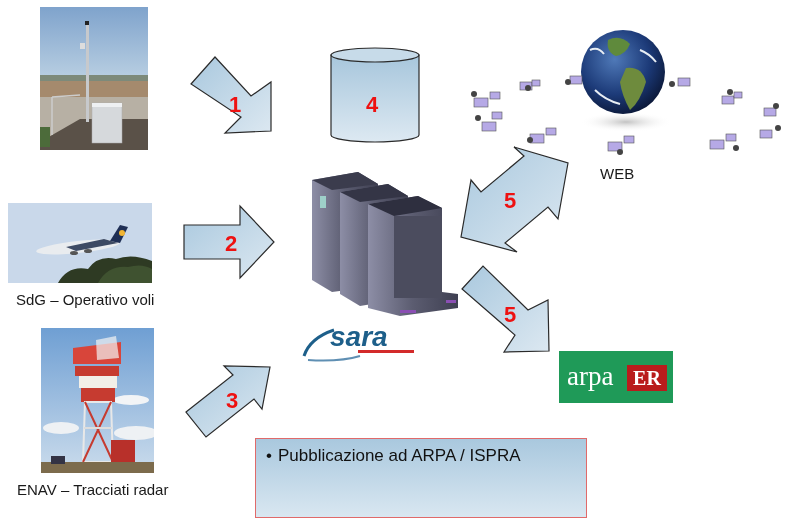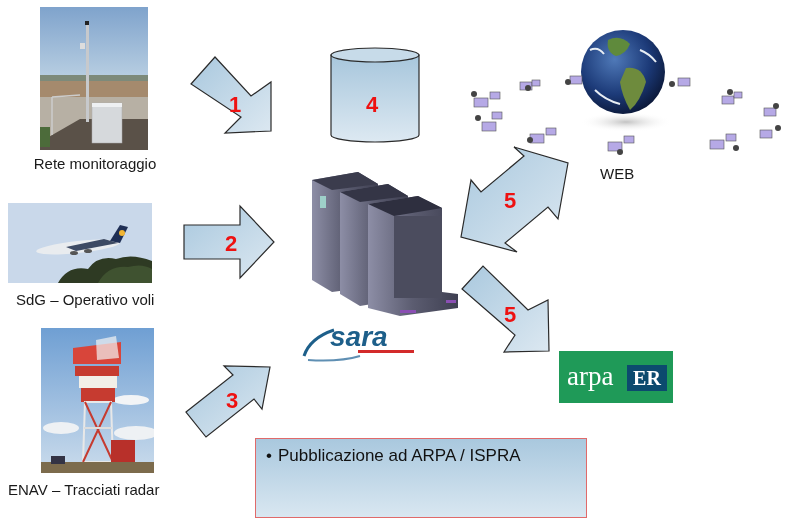--- a/index.html
+++ b/index.html
@@ -9,21 +9,21 @@
   .caption { position:absolute; color:#1a1a1a; font-size:15px; text-align:center; line-height:18px; white-space:nowrap; }
   .num { font-family:"Liberation Sans", sans-serif; font-weight:bold; fill:#ee1111; font-size:22px; }
   .stroke { stroke:#2a2a2a; stroke-width:1.2; }
   .info-box { position:absolute; left:247px; top:438px; width:332px; height:80px; border:1.5px solid #e06a6a;
               background:linear-gradient(180deg,#a9c8de 0%,#d9e7f1 100%); box-sizing:border-box; padding:6px 0 0 10px;margin-left:8px; }
   .info-item { font-size:17px; color:#111; line-height:22px; white-space:nowrap; }
   .info-item::before { content:"\2022"; margin-right:6px; }
   .web-label { position:absolute; left:600px; top:165px; font-size:15px; color:#1a1a1a; }
   .arpa { position:absolute; left:559px; top:351px; width:114px; height:52px; background:#1f9a58; }
   .arpa-text { position:absolute; left:8px; top:10px; font-family:"Liberation Serif", serif; color:#fff; font-size:27px; line-height:30px;text-align:right; }
-  .arpa-er { position:absolute; left:68px; top:14px; width:40px; height:26px; background:#0c4a6e; color:#fff;
+  .arpa-er { position:absolute; left:68px; top:14px; width:40px; height:26px; background:#b91c1c; color:#fff;
              font-family:"Liberation Serif", serif; font-size:20px; line-height:26px; text-align:center; font-weight:bold; }
 </style>
 </head>
 <body>
 
 <div class="photo" style="left:40px;top:7px;width:108px;height:143px;">
   <svg width="108" height="143" viewBox="0 0 108 143">
     <defs>
       <linearGradient id="sky1" x1="0" y1="0" x2="0" y2="1">
           <stop offset="0" stop-color="#7fa3cc"></stop>
@@ -39,21 +39,20 @@
     <rect x="45" y="14" width="4" height="4" fill="#222"></rect>
     <rect x="40" y="36" width="5" height="6" fill="#ddd"></rect>
     <rect x="52" y="96" width="30" height="40" fill="#d6d9dc" stroke="#aaa" stroke-width="0.5"></rect>
     <rect x="52" y="96" width="30" height="4" fill="#eef0f2"></rect>
     <line x1="12" y1="90" x2="12" y2="128" stroke="#ccc" stroke-width="1.5"></line>
     <line x1="12" y1="90" x2="40" y2="88" stroke="#ccc" stroke-width="1.5"></line>
     <rect x="0" y="120" width="10" height="20" fill="#4c6b3a"></rect>
   </svg>
 </div>
 <div class="caption" style="left:0px;top:155px;width:190px;">
-  <div>Rete monitoraggio</div>
 </div>
 
 <div class="photo" style="left:8px;top:203px;width:144px;height:80px;">
   <svg width="144" height="80" viewBox="0 0 144 80">
     <rect width="144" height="80" fill="#c9d8ea"></rect>
     <ellipse cx="70" cy="44" rx="42" ry="6" fill="#e9ecef" transform="rotate(-6 70 44)"></ellipse>
     <polygon points="58,44 96,36 110,40 68,48" fill="#3d4a63"></polygon>
     <polygon points="102,38 112,22 120,24 112,40" fill="#1f2f55"></polygon>
     <circle cx="114" cy="30" r="3" fill="#f2b533"></circle>
     <ellipse cx="66" cy="50" rx="4" ry="2" fill="#555"></ellipse>
@@ -85,21 +84,21 @@
     <rect x="40" y="60" width="34" height="14" fill="#c63b30"></rect>
     <polygon points="44,74 70,74 72,134 42,134" fill="none" stroke="#e8e8e8" stroke-width="2"></polygon>
     <line x1="44" y1="74" x2="72" y2="134" stroke="#c63b30" stroke-width="2"></line>
     <line x1="70" y1="74" x2="42" y2="134" stroke="#c63b30" stroke-width="2"></line>
     <line x1="43" y1="100" x2="71" y2="100" stroke="#ddd" stroke-width="2"></line>
     <rect x="70" y="112" width="24" height="24" fill="#b8302a"></rect>
     <rect x="0" y="134" width="113" height="11" fill="#7c6b4c"></rect>
     <rect x="10" y="128" width="14" height="8" fill="#334"></rect>
   </svg>
 </div>
-<div class="caption" style="left:0px;top:481px;width:190px;text-align:left;padding-left:8px;">
+<div class="caption" style="left:0px;top:481px;width:190px;text-align:left;padding-left:17px;">
   <div>ENAV – Tracciati radar</div>
 </div>
 
 <svg class="abs" style="left:0;top:0;" width="800" height="524" viewBox="0 0 800 524">
   <defs>
     <linearGradient id="arrowGrad" x1="0" y1="0" x2="1" y2="1">
       <stop offset="0" stop-color="#a9c8de"></stop>
       <stop offset="1" stop-color="#dce8f1"></stop>
     </linearGradient>
     <linearGradient id="cylGrad" x1="0" y1="0" x2="0" y2="1">

